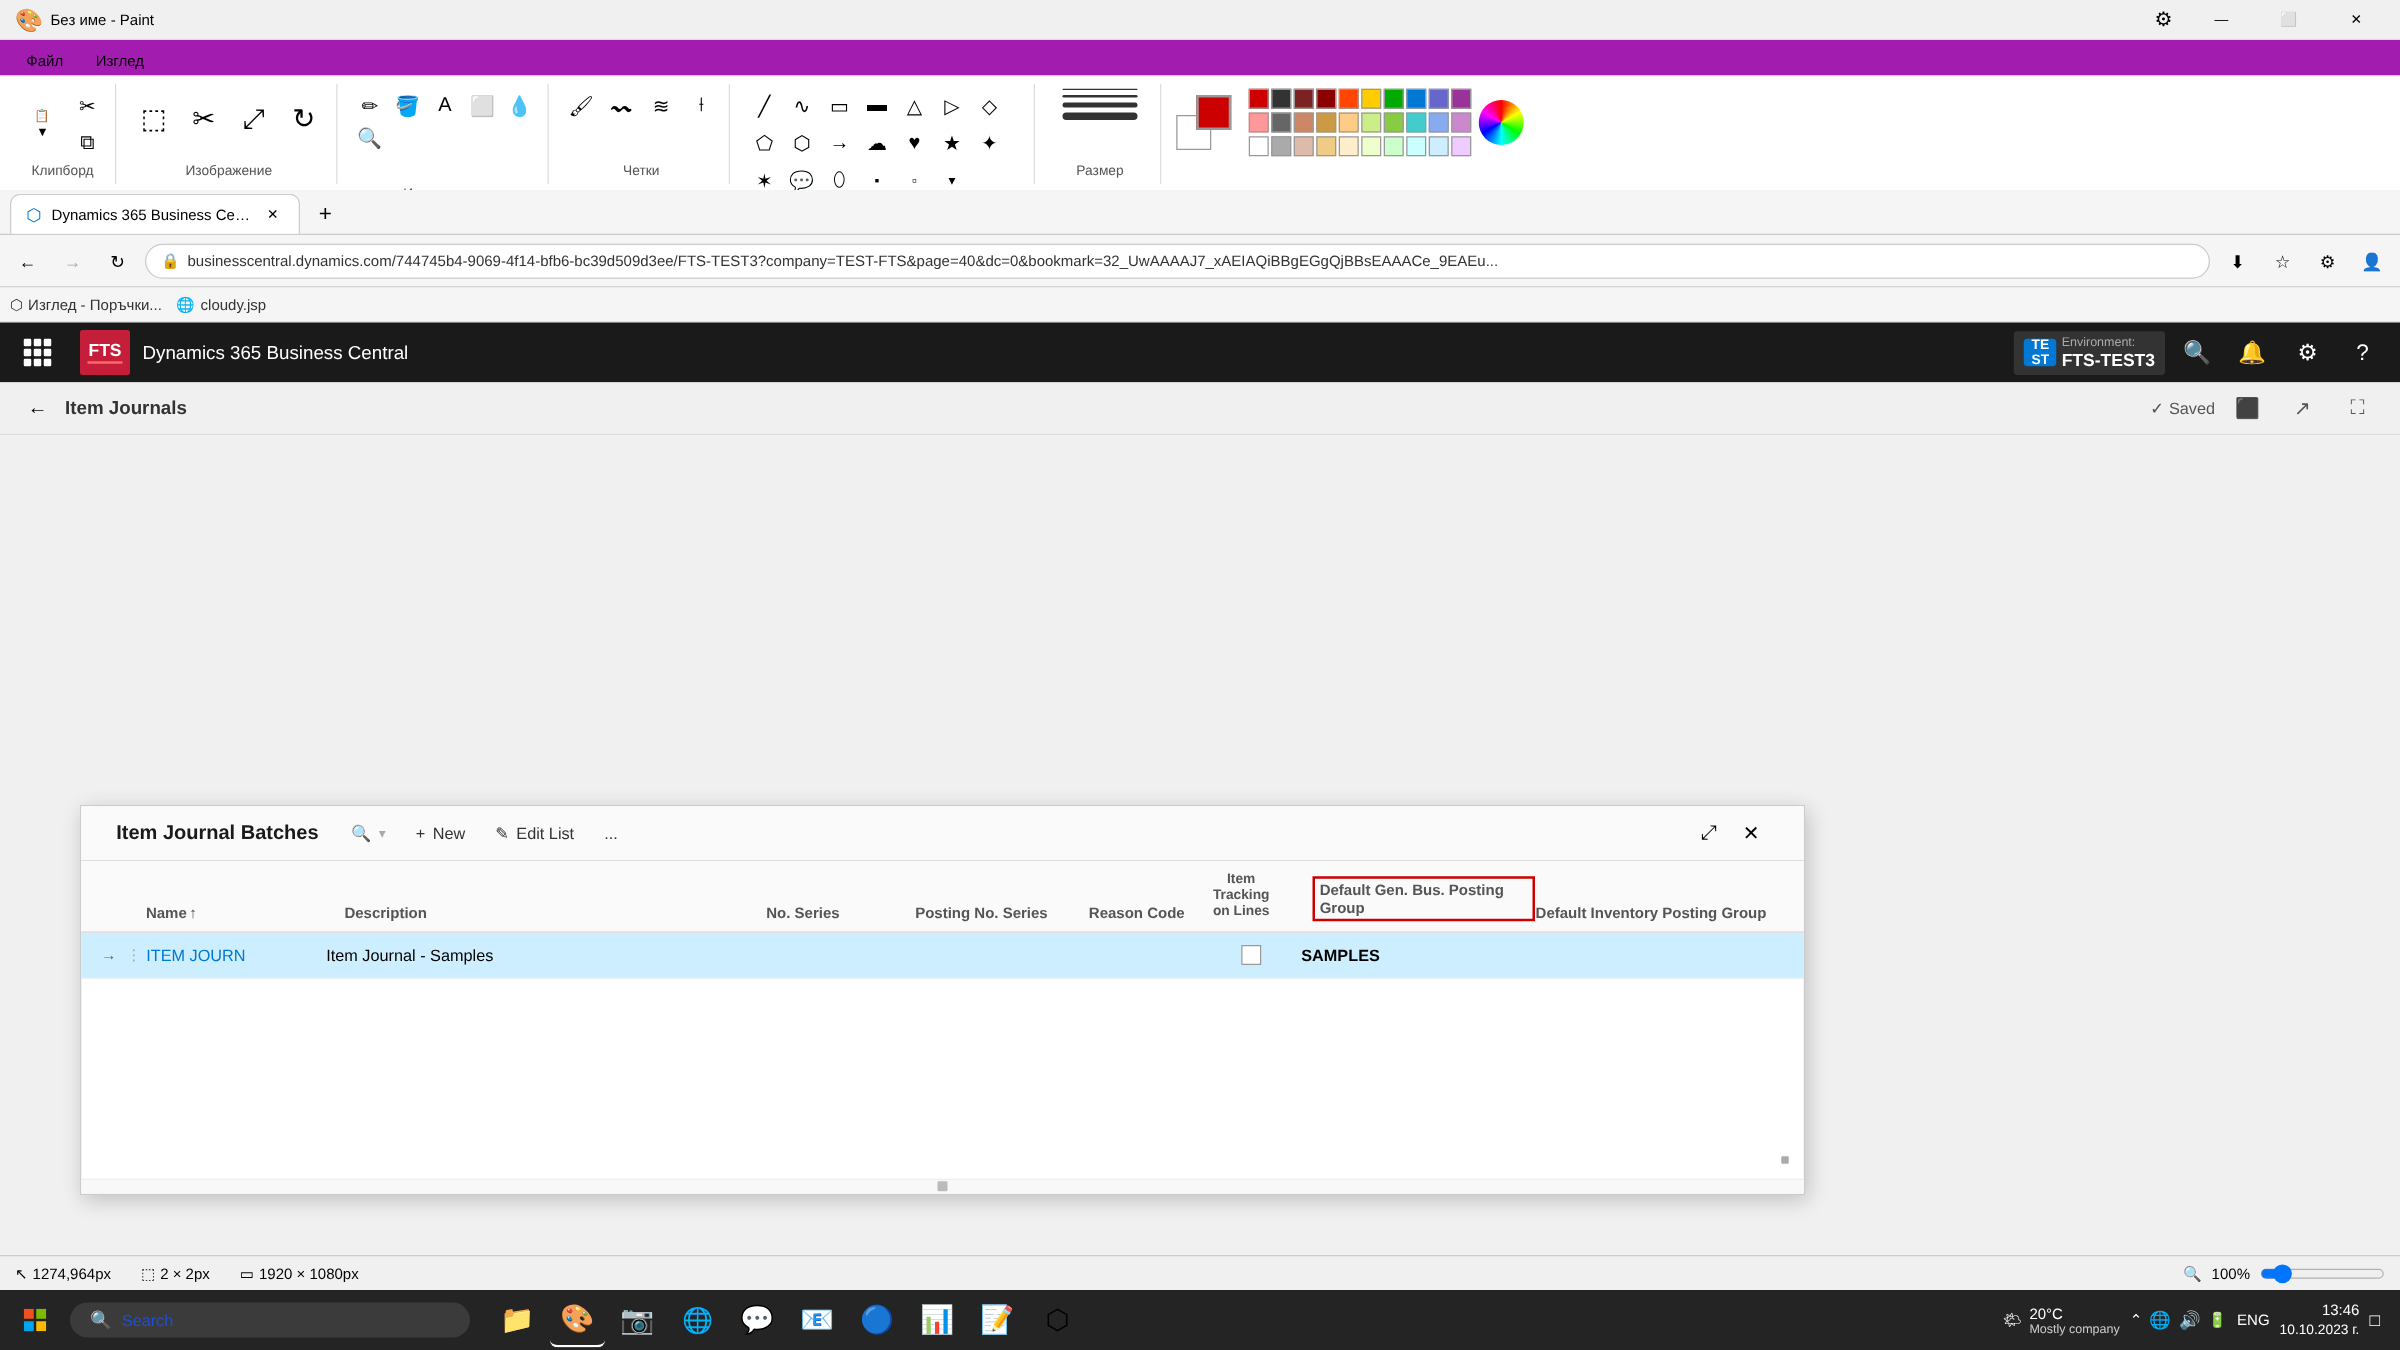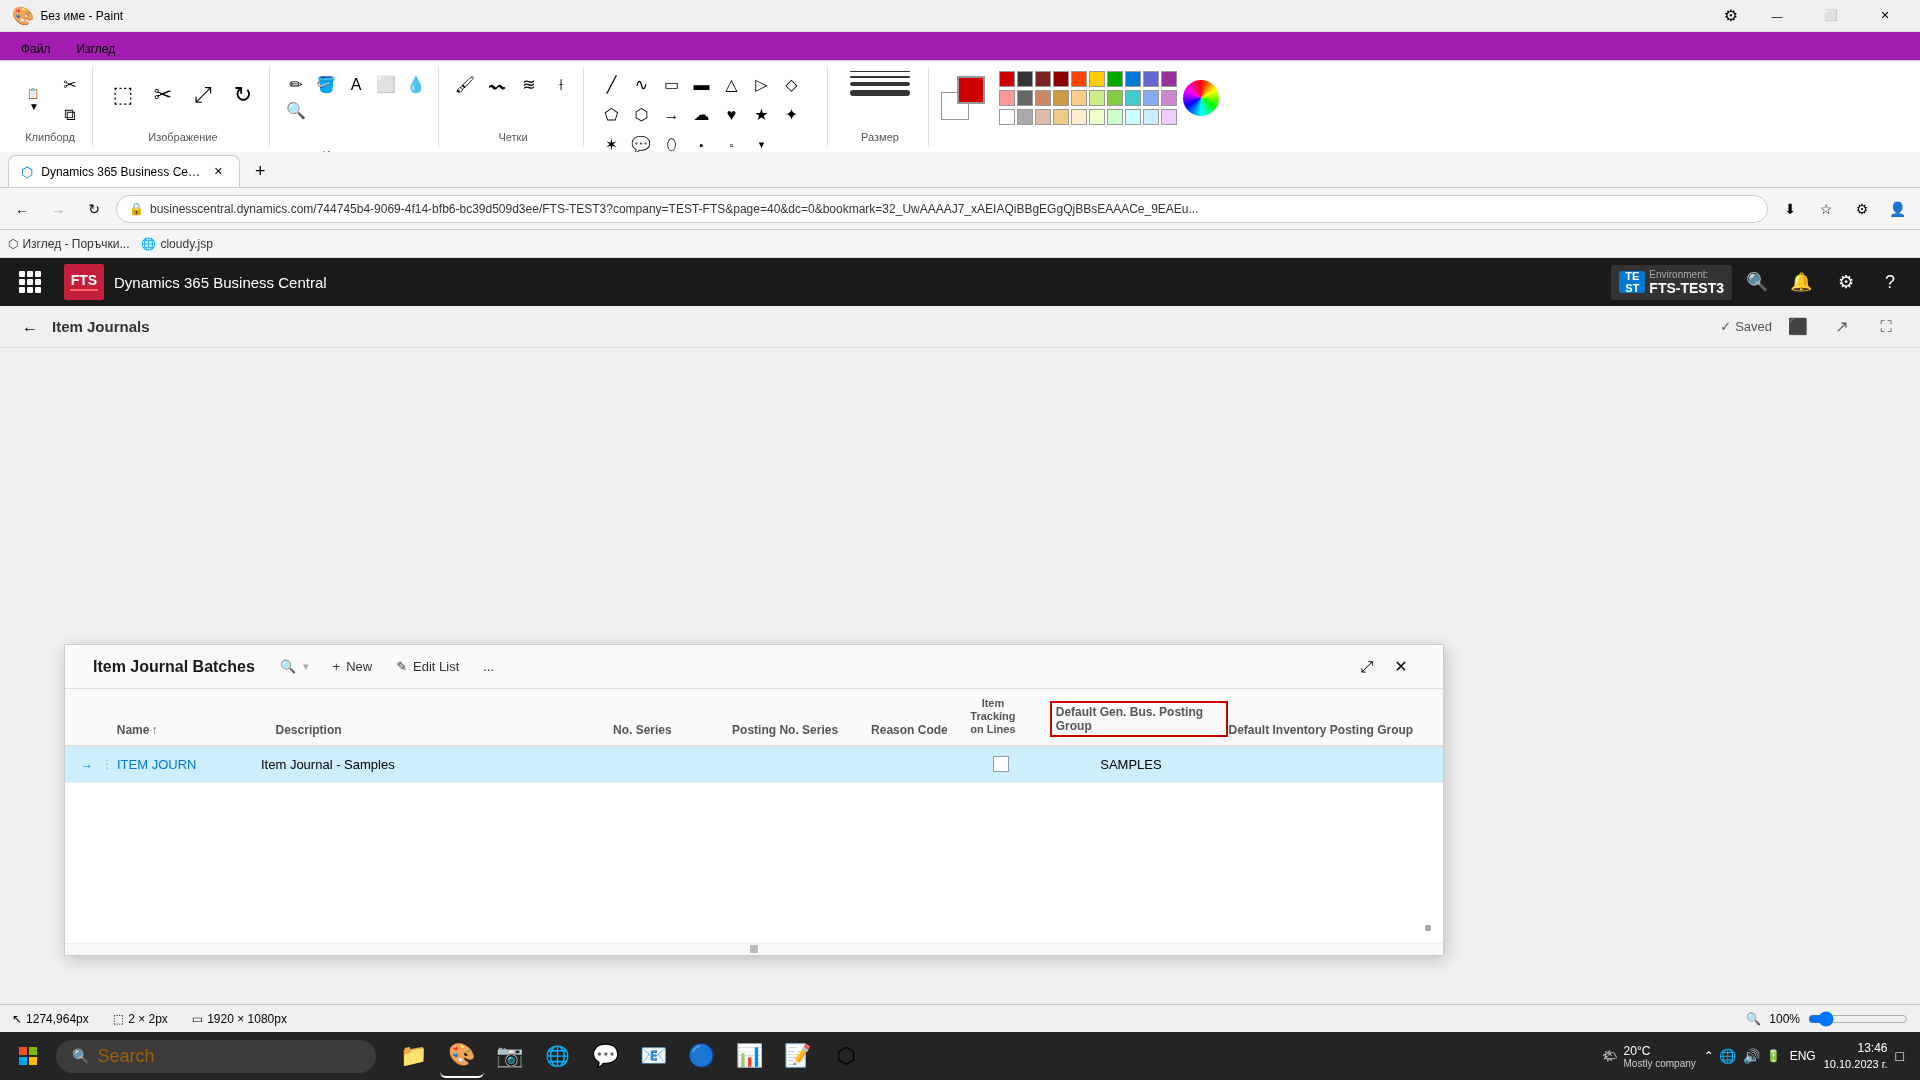--- a/index.html
+++ b/index.html
@@ -364,21 +364,21 @@
     .row-indicator { width: 20px; font-size: 12px; color: #0078d4; }
     .row-drag { width: 16px; font-size: 12px; color: #aaa; cursor: grab; }
     .cell { font-size: 13px; }
     .cell-link { color: #0078d4; cursor: pointer; }
     .cell-name { width: 144px; }
     .cell-desc { width: 340px; }
     .cell-nos { width: 120px; }
     .cell-posting-nos { width: 140px; }
     .cell-reason { width: 100px; }
     .cell-item-track { width: 80px; display: flex; justify-content: center; }
-    .cell-gen-bus { width: 180px; font-weight: 400; text-align: center; }
+    .cell-gen-bus { width: 180px; font-weight: 700; }
     .cell-inv-post { width: 200px; }
     .checkbox-cell {
       width: 16px; height: 16px;
       border: 1px solid #999;
       background: white;
       display: flex; align-items: center; justify-content: center;
     }
 
     
     .col-gen-bus-header-highlight {
@@ -418,21 +418,21 @@
       margin-left: 8px;
       display: flex;
       align-items: center;
       gap: 8px;
       background: rgba(255,255,255,0.1);
       border-radius: 20px;
       padding: 6px 16px;
       width: 320px;
       cursor: pointer;
     }
-    .taskbar-search-text { color: #a16207; font-size: 18px; }
+    .taskbar-search-text { color: #1d4ed8; font-size: 13px; }
     .taskbar-apps {
       display: flex;
       align-items: center;
       gap: 4px;
       margin-left: 16px;
     }
     .taskbar-app {
       width: 44px;
       height: 44px;
       display: flex;

